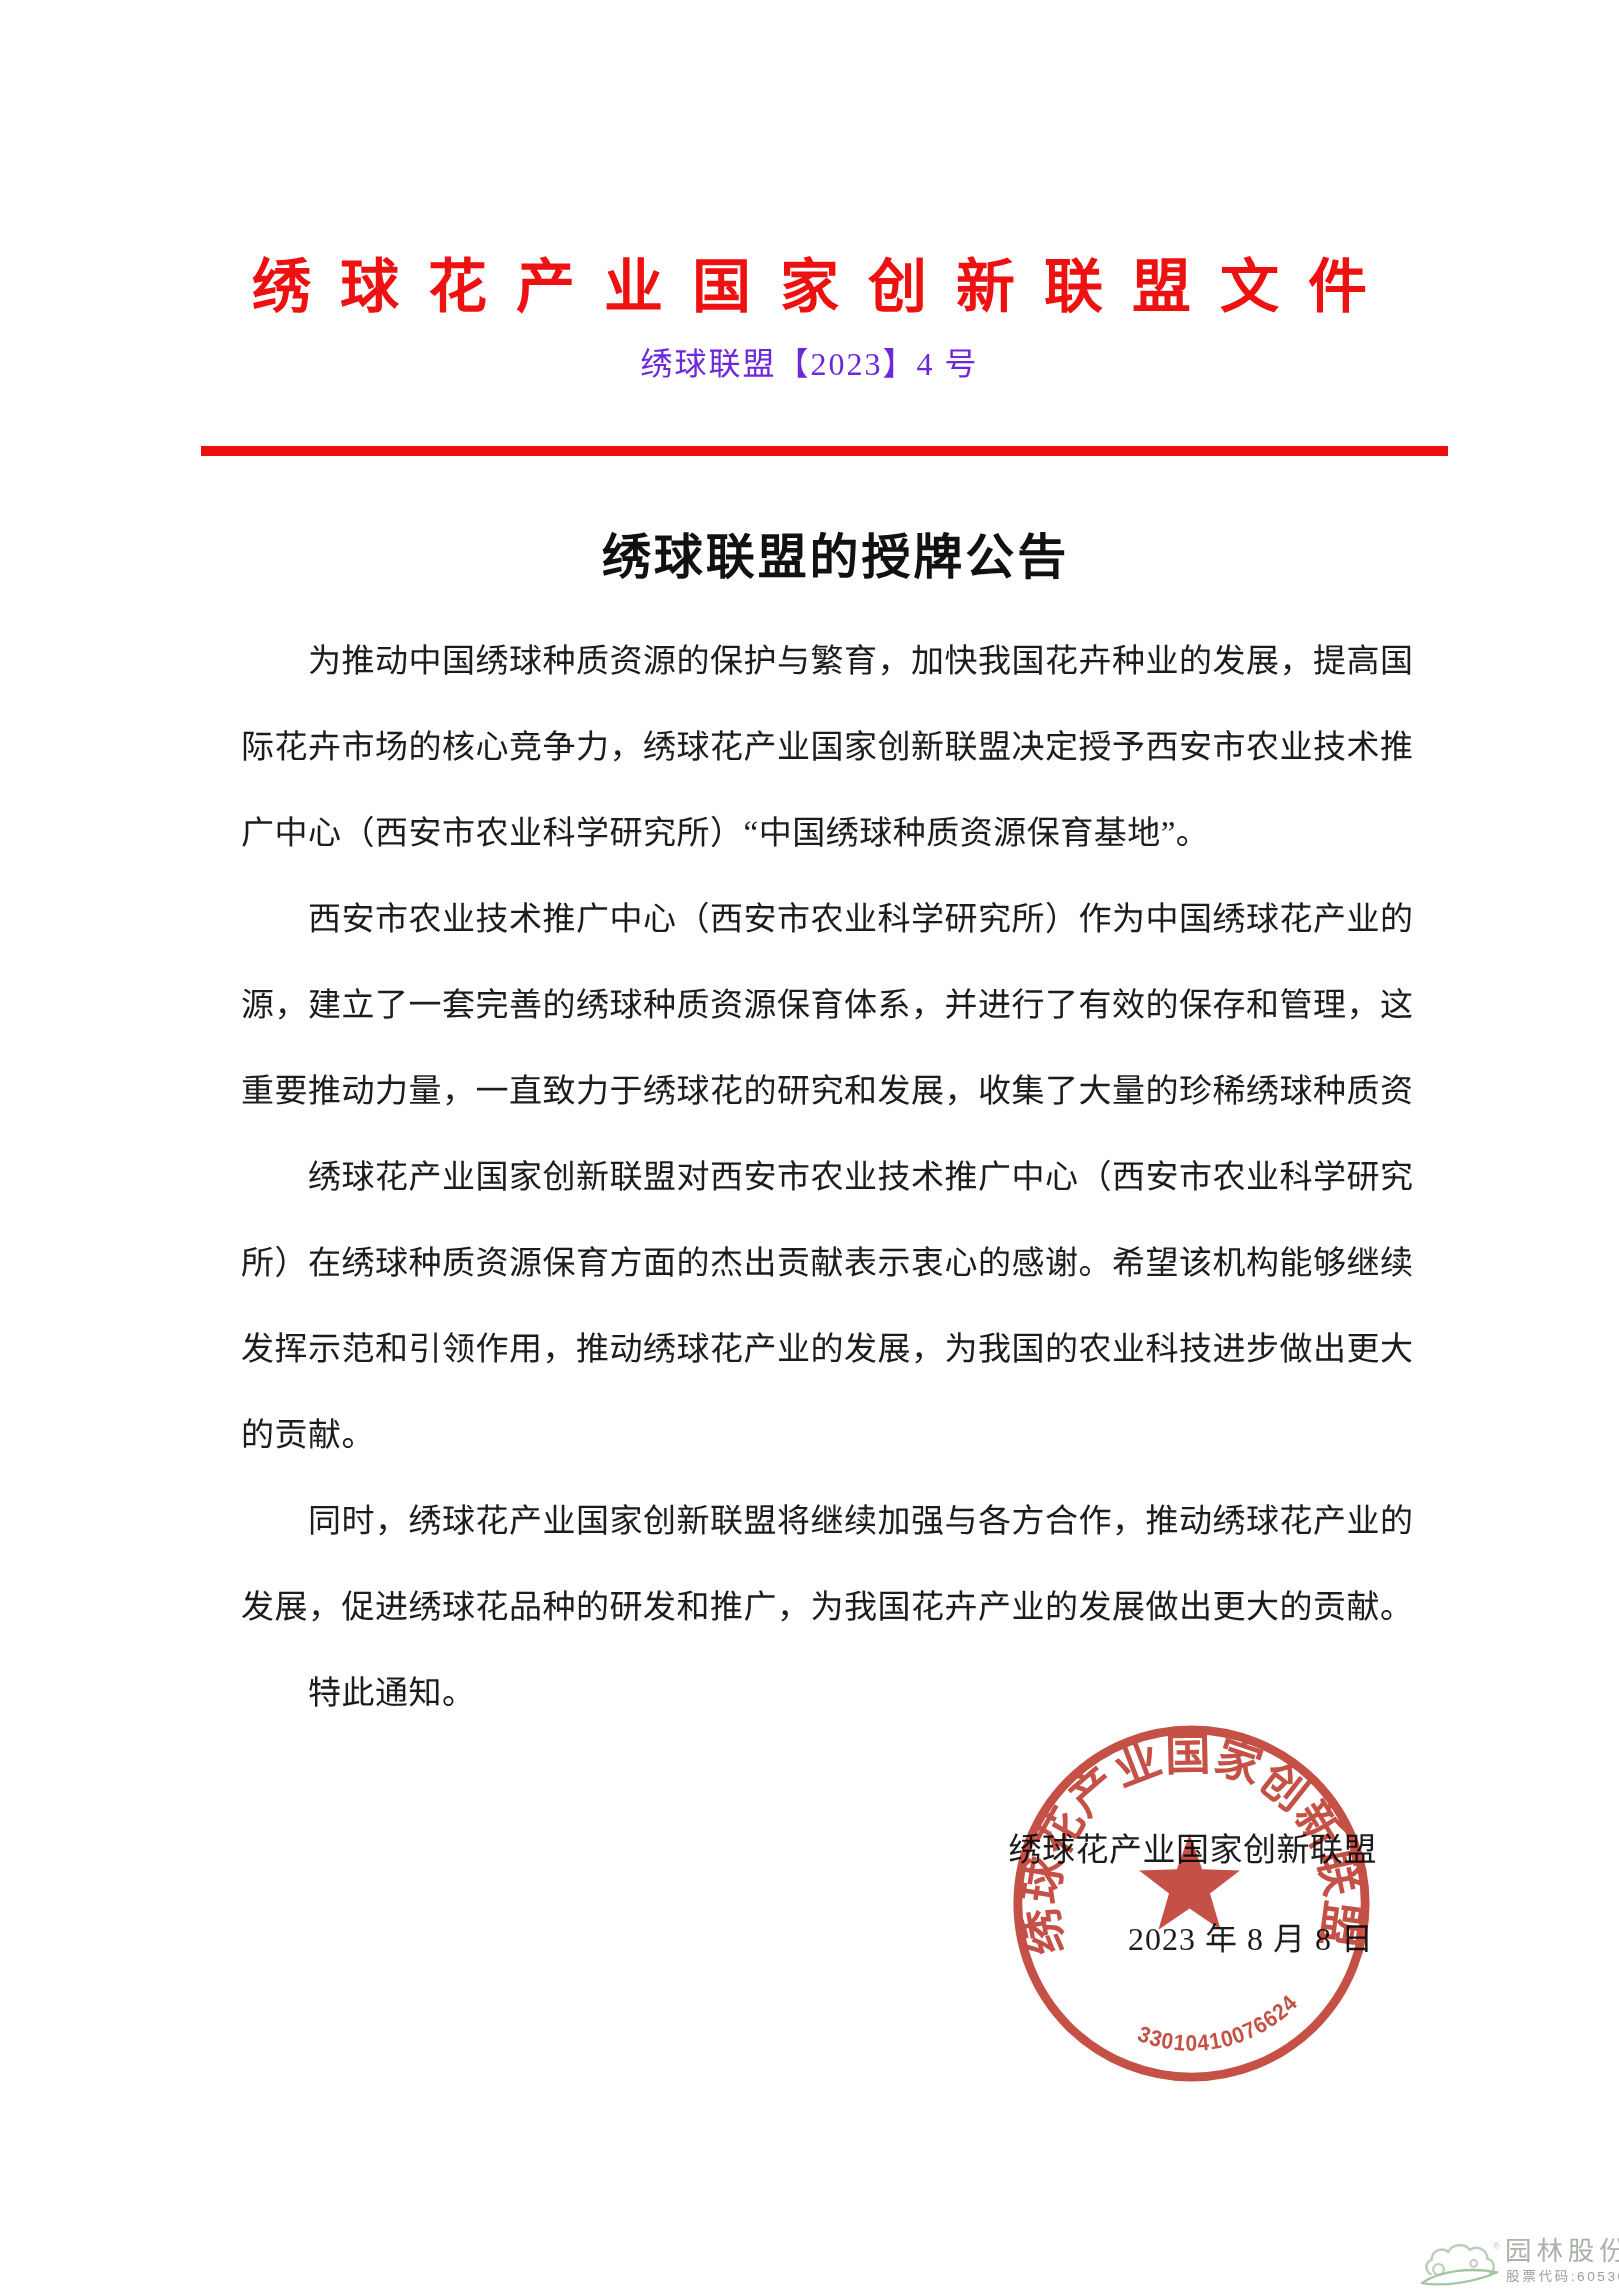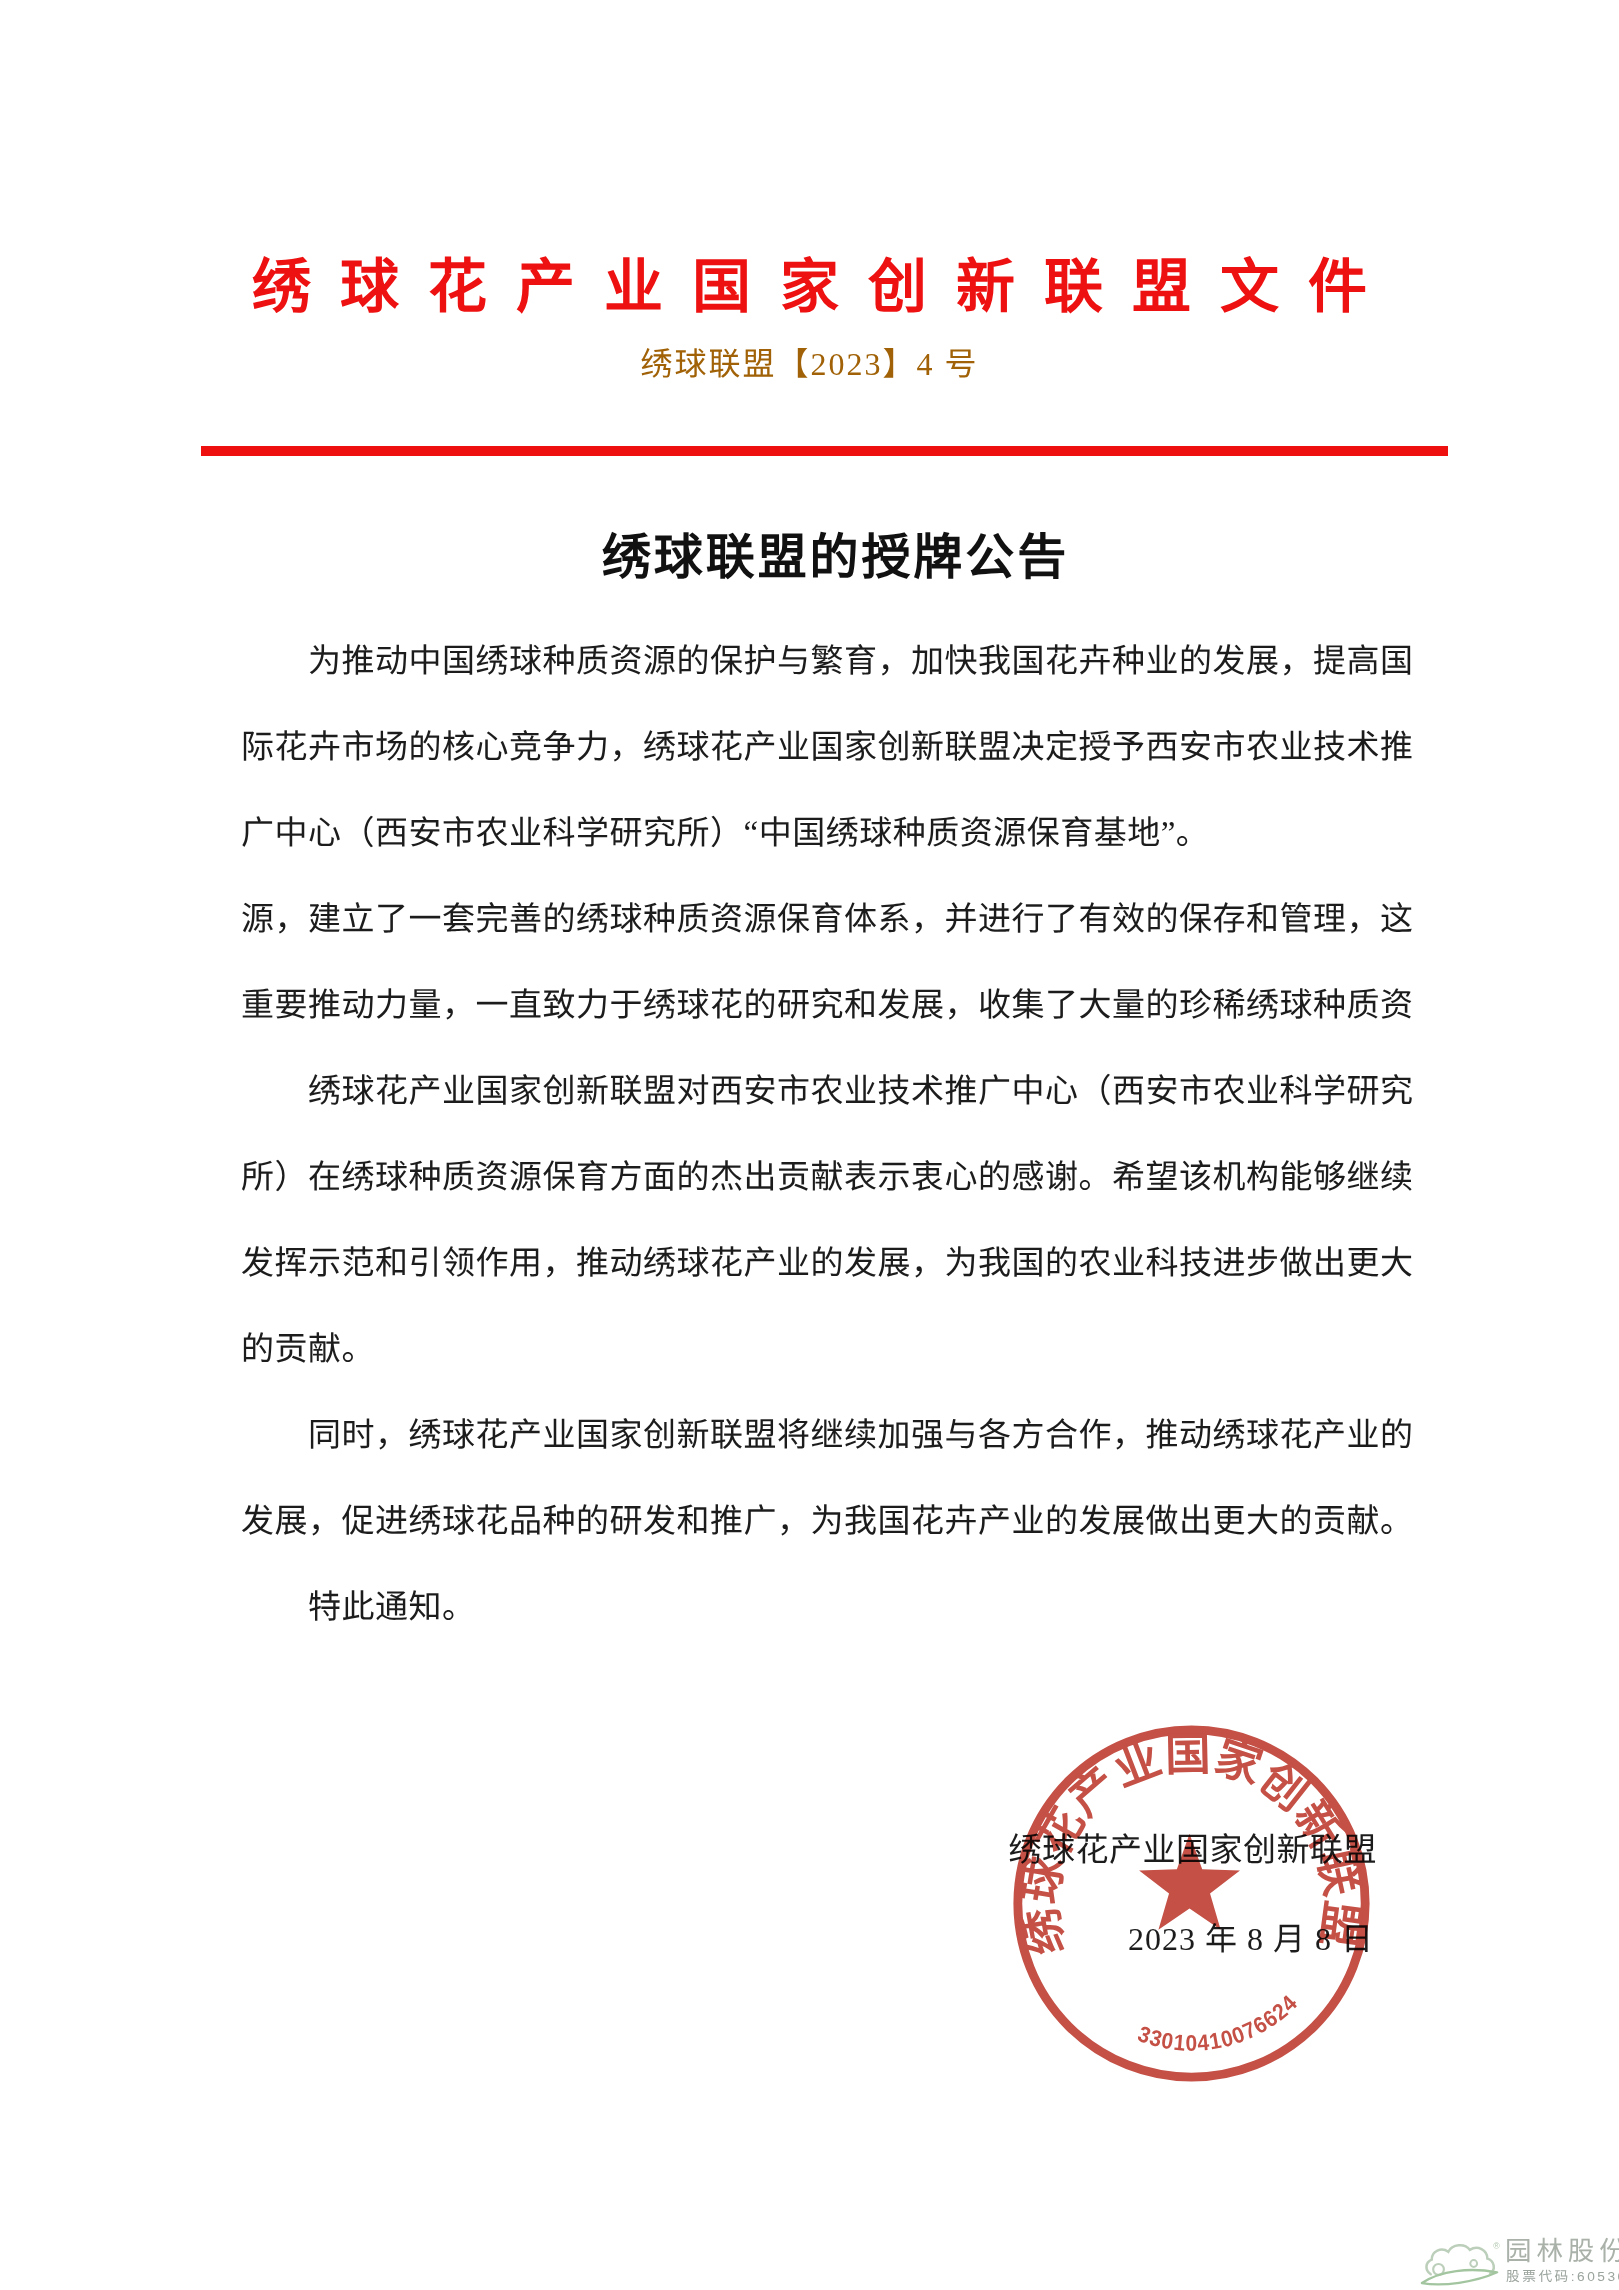--- a/index.html
+++ b/index.html
@@ -18,21 +18,21 @@
     text-align:center;
     font-size:59px;font-weight:bold;
     letter-spacing:29px;padding-left:29px;box-sizing:border-box;
     line-height:69px;
     font-family:"Liberation Sans", sans-serif;
     white-space:nowrap;
   }
   #doc-number{
     left:0;top:344px;width:1619px;
     text-align:center;
-    font-size:32px;color:#a16207;
+    font-size:32px;color:#6d28d9;
     line-height:41px;
     letter-spacing:2px;
   }
   #red-rule{
     left:201px;top:446px;width:1247px;height:9.8px;
   }
   
   #notice-heading{
     left:0;top:529px;width:1619px;
     text-align:center;
@@ -98,20 +98,21 @@
   <div class="abs" id="doc-number">绣球联盟【2023】4 号</div>
 
   <div class="abs" id="red-rule" style="background:#ee0f0f;"></div>
 
   <div class="abs" id="notice-heading">绣球联盟的授牌公告</div>
 
   <div class="abs" id="body-lines">
       <div class="body-line indent">为推动中国绣球种质资源的保护与繁育，加快我国花卉种业的发展，提高国</div>
       <div class="body-line">际花卉市场的核心竞争力，绣球花产业国家创新联盟决定授予西安市农业技术推</div>
       <div class="body-line">广中心（西安市农业科学研究所）“中国绣球种质资源保育基地”。</div>
+      <div class="body-line indent">西安市农业技术推广中心（西安市农业科学研究所）作为中国绣球花产业的</div>
       <div class="body-line">源，建立了一套完善的绣球种质资源保育体系，并进行了有效的保存和管理，这</div>
       <div class="body-line">重要推动力量，一直致力于绣球花的研究和发展，收集了大量的珍稀绣球种质资</div>
       <div class="body-line indent">绣球花产业国家创新联盟对西安市农业技术推广中心（西安市农业科学研究</div>
       <div class="body-line">所）在绣球种质资源保育方面的杰出贡献表示衷心的感谢。希望该机构能够继续</div>
       <div class="body-line">发挥示范和引领作用，推动绣球花产业的发展，为我国的农业科技进步做出更大</div>
       <div class="body-line">的贡献。</div>
       <div class="body-line indent">同时，绣球花产业国家创新联盟将继续加强与各方合作，推动绣球花产业的</div>
       <div class="body-line">发展，促进绣球花品种的研发和推广，为我国花卉产业的发展做出更大的贡献。</div>
       <div class="body-line indent">特此通知。</div>
     </div>

